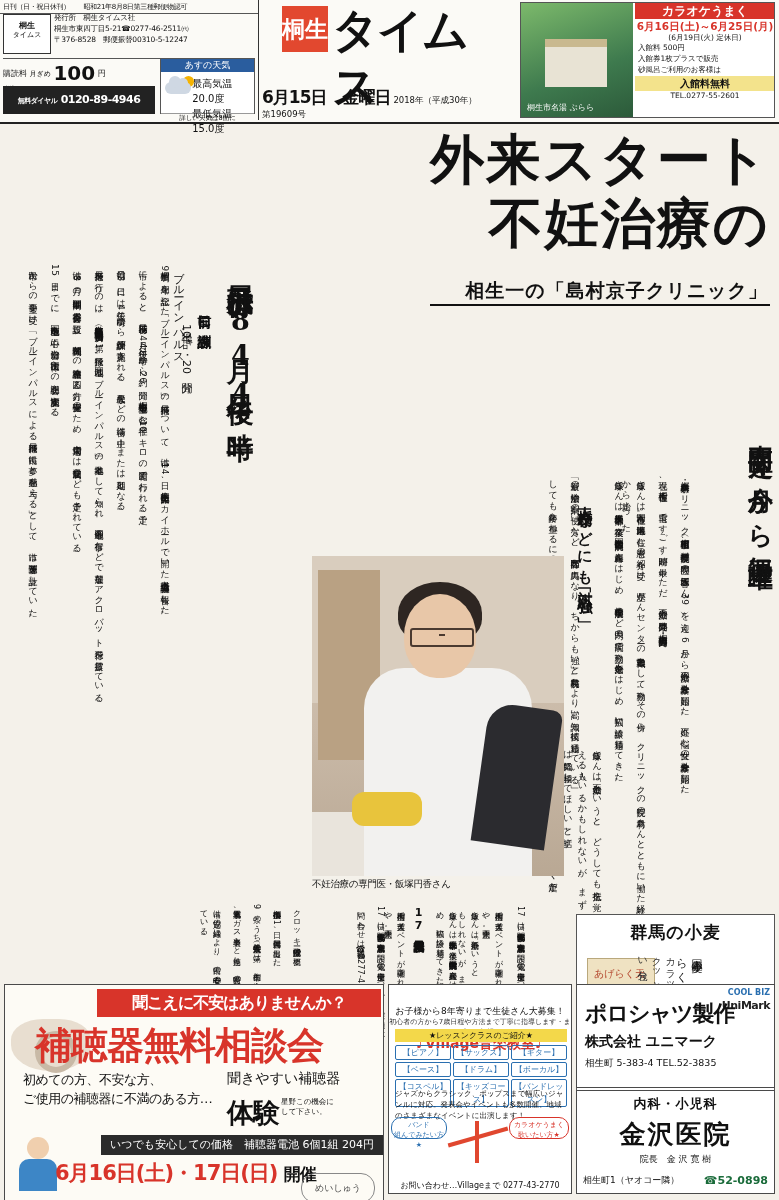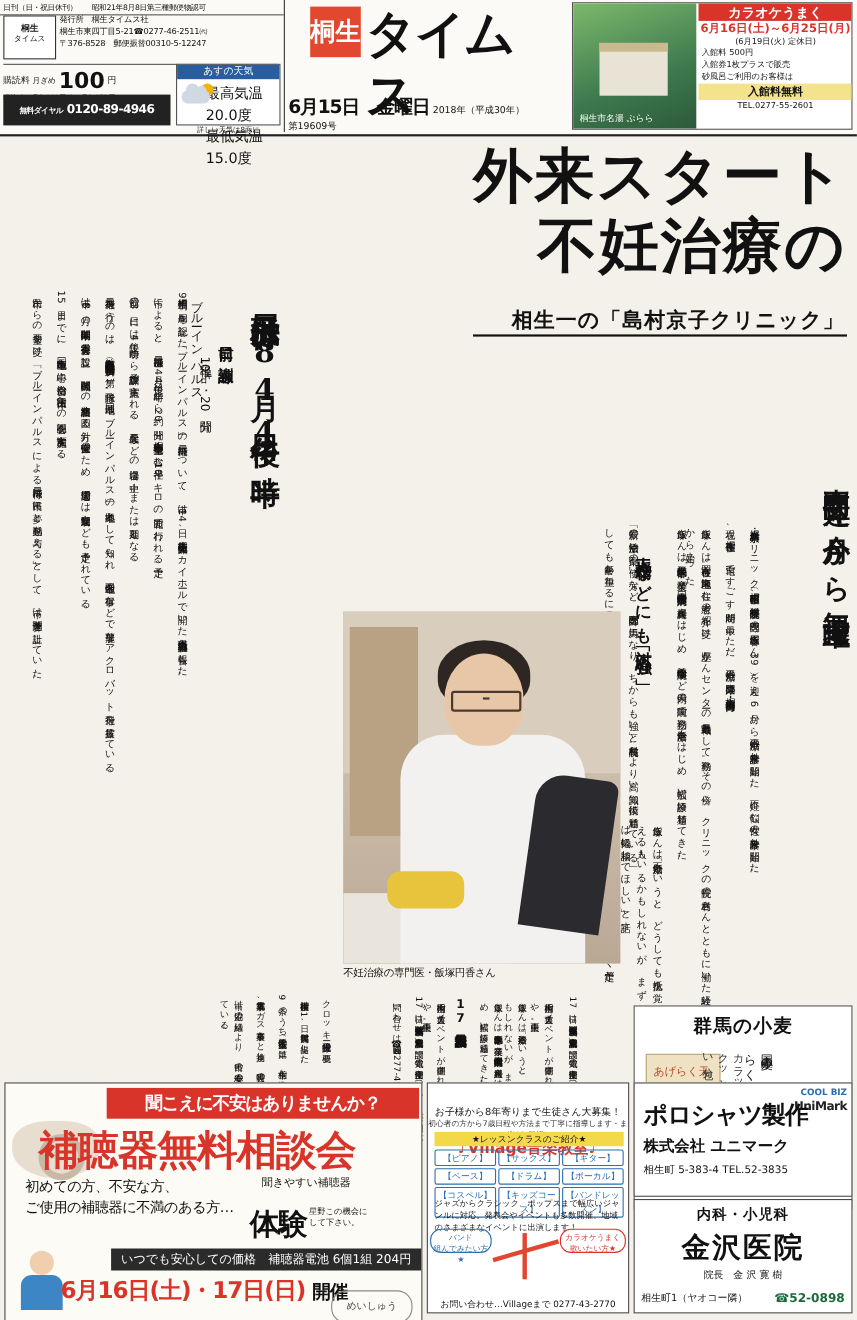--- a/index.html
+++ b/index.html
@@ -24,21 +24,21 @@
   .mh-price{font-size:20px;font-weight:bold;display:inline-block;vertical-align:middle;}
   .mh-free{position:absolute;left:3px;top:86px;width:152px;height:28px;background:#222;color:#fff;font-size:11px;font-weight:bold;text-align:center;line-height:28px;letter-spacing:-.5px;}
   .mh-weather{position:absolute;left:160px;top:58px;width:95px;height:56px;border:1px solid #555;box-sizing:border-box;background:#fff;}
   .wx-title{background:#2a5d9e;color:#fff;font-size:9px;text-align:center;line-height:13px;}
   .wx-body{display:flex;height:41px;}
   .wx-ico{width:38px;position:relative;}
   .cloud{position:absolute;left:4px;top:10px;width:26px;height:12px;background:#cfd8e3;border-radius:8px;}
   .cloud:before{content:"";position:absolute;left:4px;top:-6px;width:12px;height:12px;background:#cfd8e3;border-radius:50%;}
   .cloud:after{content:"";position:absolute;left:13px;top:-4px;width:10px;height:10px;background:#cfd8e3;border-radius:50%;}
   .sun{position:absolute;left:22px;top:4px;width:11px;height:11px;background:#f5b301;border-radius:50%;}
-  .wx-temps{font-size:13px;line-height:1.5;padding-top:4px;}
+  .wx-temps{font-size:10px;line-height:1.5;padding-top:4px;}
   .wx-foot{font-size:6.5px;text-align:center;border-top:1px solid #999;}
 
   .mh-title{position:absolute;left:262px;top:2px;width:248px;height:82px;}
   .kiryu-box{position:absolute;left:20px;top:4px;width:46px;height:46px;background:#e2482f;color:#fff;font-size:23px;font-weight:bold;text-align:center;line-height:46px;font-family:"DejaVu Serif",serif;}
   .times-word{position:absolute;left:70px;top:0px;font-size:46px;font-weight:bold;letter-spacing:-2px;font-family:"DejaVu Serif",serif;line-height:56px;}
   .mh-date{position:absolute;left:262px;top:86px;width:250px;font-size:9px;}
   .date-main{font-size:17px;font-weight:bold;letter-spacing:-1px;}
   .date-sub{font-size:8.5px;}
   .mh-ad{position:absolute;left:520px;top:2px;width:255px;height:116px;border:1px solid #555;box-sizing:border-box;background:#fff;overflow:hidden;}
   .ad-photo{position:absolute;left:0;top:0;width:112px;height:114px;background:linear-gradient(160deg,#7cb96b,#3e7a4e 60%,#2c5a3a);}
@@ -95,21 +95,21 @@
   .ad-box{position:absolute;border:1px solid #4a4a4a;box-sizing:border-box;background:#fff;overflow:hidden;}
   .ad1{left:4px;top:0;width:380px;height:240px;background:#fdfbf5;}
   .ad2{left:388px;top:0;width:184px;height:210px;background:#fff;}
   .ad3{left:576px;top:0;width:199px;height:104px;background:#fff;}
   .ad4{left:576px;top:106px;width:199px;height:104px;background:#fff;}
 
   .a1-banner{position:absolute;left:92px;top:4px;width:284px;height:28px;background:#d8342a;color:#fff;font-size:16px;font-weight:bold;text-align:center;line-height:28px;letter-spacing:-1px;}
   .a1-big{position:absolute;left:30px;top:36px;font-size:37px;font-weight:bold;letter-spacing:-1px;font-family:"DejaVu Serif",serif;color:#111;}
   .a1-big span{color:#d8342a;}
   .a1-l1{position:absolute;left:18px;top:86px;font-size:13px;line-height:1.45;letter-spacing:-.5px;}
-  .a1-r1{position:absolute;left:233px;top:84px;font-size:10px;line-height:1.4;text-align:right;}
+  .a1-r1{position:absolute;left:222px;top:84px;font-size:14px;line-height:1.4;text-align:right;}
   .a1-exp{position:absolute;left:222px;top:110px;font-size:27px;font-weight:bold;letter-spacing:-1px;}
   .a1-band{position:absolute;left:96px;top:150px;width:282px;height:20px;background:#2b2b2b;color:#fff;font-size:11px;text-align:center;line-height:20px;}
   .a1-date{position:absolute;left:50px;top:174px;font-size:21px;font-weight:bold;color:#d8342a;letter-spacing:-1px;}
   .a1-ear{position:absolute;left:6px;top:34px;width:80px;height:52px;background:#e8ded0;border-radius:40% 40% 50% 50%;}
   .a1-ear:after{content:"";position:absolute;left:24px;top:12px;width:30px;height:30px;border:6px solid #c8b9a6;border-radius:50%;}
   .a1-person{position:absolute;left:10px;top:152px;width:46px;height:54px;}
   .a1-person .h{position:absolute;left:12px;top:0;width:22px;height:22px;background:#f0cfae;border-radius:50%;}
   .a1-person .b{position:absolute;left:4px;top:22px;width:38px;height:32px;background:#3d86c6;border-radius:10px 10px 0 0;}
   .a1-logo{position:absolute;right:8px;bottom:20px;width:72px;height:28px;border:1px solid #888;border-radius:14px;font-size:9px;text-align:center;line-height:28px;color:#444;}
   .a1-tel{position:absolute;right:8px;bottom:4px;font-size:8px;color:#333;}

